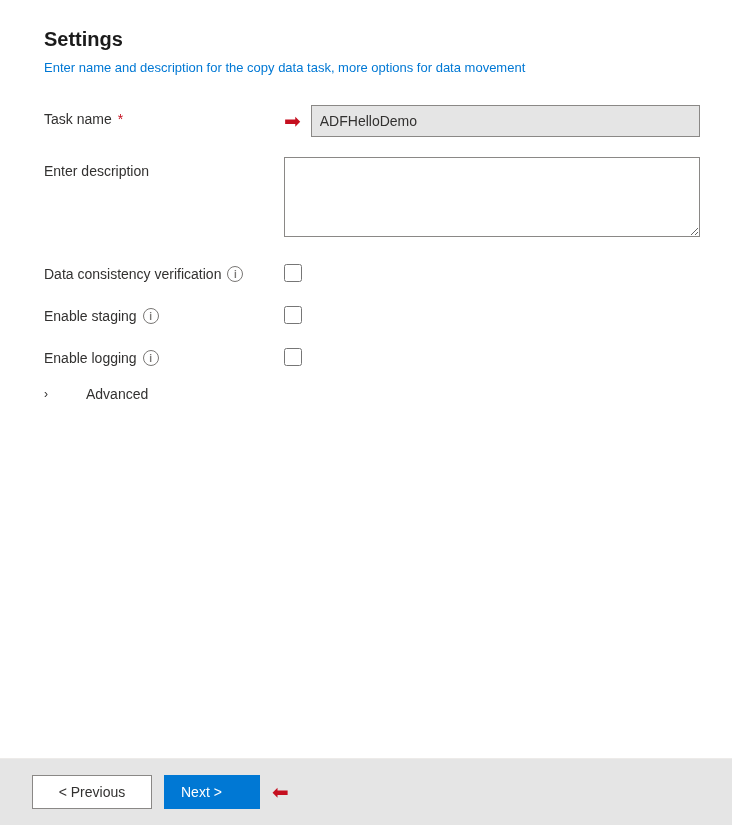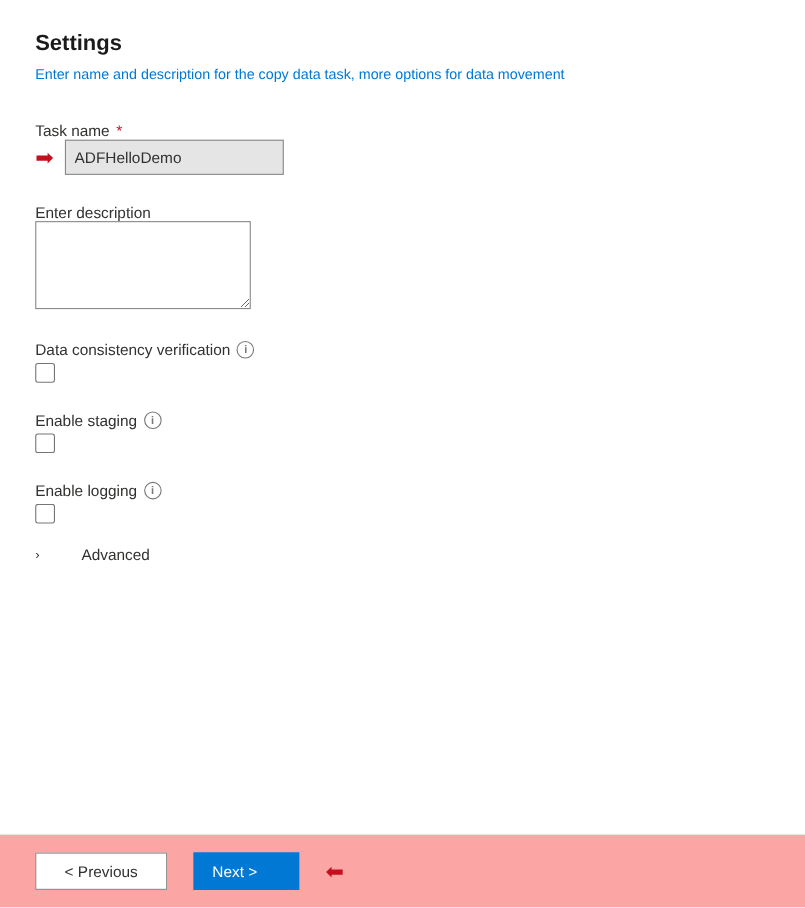--- a/index.html
+++ b/index.html
@@ -14,21 +14,21 @@
       background: #ffffff;
       color: #323130;
       width: 732px;
       height: 825px;
       display: flex;
       flex-direction: column;
     }
 
     .main-content {
       flex: 1;
-      padding: 28px 32px 20px 32px;
+      padding: 28px 32px 20px 44px;
       overflow-y: auto;
     }
 
     .page-title {
       font-size: 20px;
       font-weight: 600;
       color: #1b1b1b;
       margin-bottom: 8px;
     }
 
@@ -36,21 +36,20 @@
       font-size: 13px;
       color: #0078d4;
       margin-bottom: 28px;
       line-height: 1.4;
     }
 
     .form-row {
       display: flex;
       align-items: flex-start;
       margin-bottom: 20px;
-      flex-direction: column;
     }
 
     .form-label {
       width: 240px;
       min-width: 240px;
       font-size: 14px;
       color: #323130;
       padding-top: 6px;
       display: flex;
       align-items: center;
@@ -153,22 +152,22 @@
     .divider {
       height: 1px;
       background: #edebe9;
       margin: 0;
     }
 
     .footer {
       padding: 16px 32px;
       display: flex;
       align-items: center;
-      gap: 24px;
-      background: #fca5a5;
+      gap: 12px;
+      background: #e5e5e5;
     }
 
     .btn-previous {
       height: 34px;
       padding: 0 16px;
       border: 1px solid #8a8886;
       background: #ffffff;
       color: #323130;
       font-size: 14px;
       font-family: 'Segoe UI', Arial, sans-serif;

